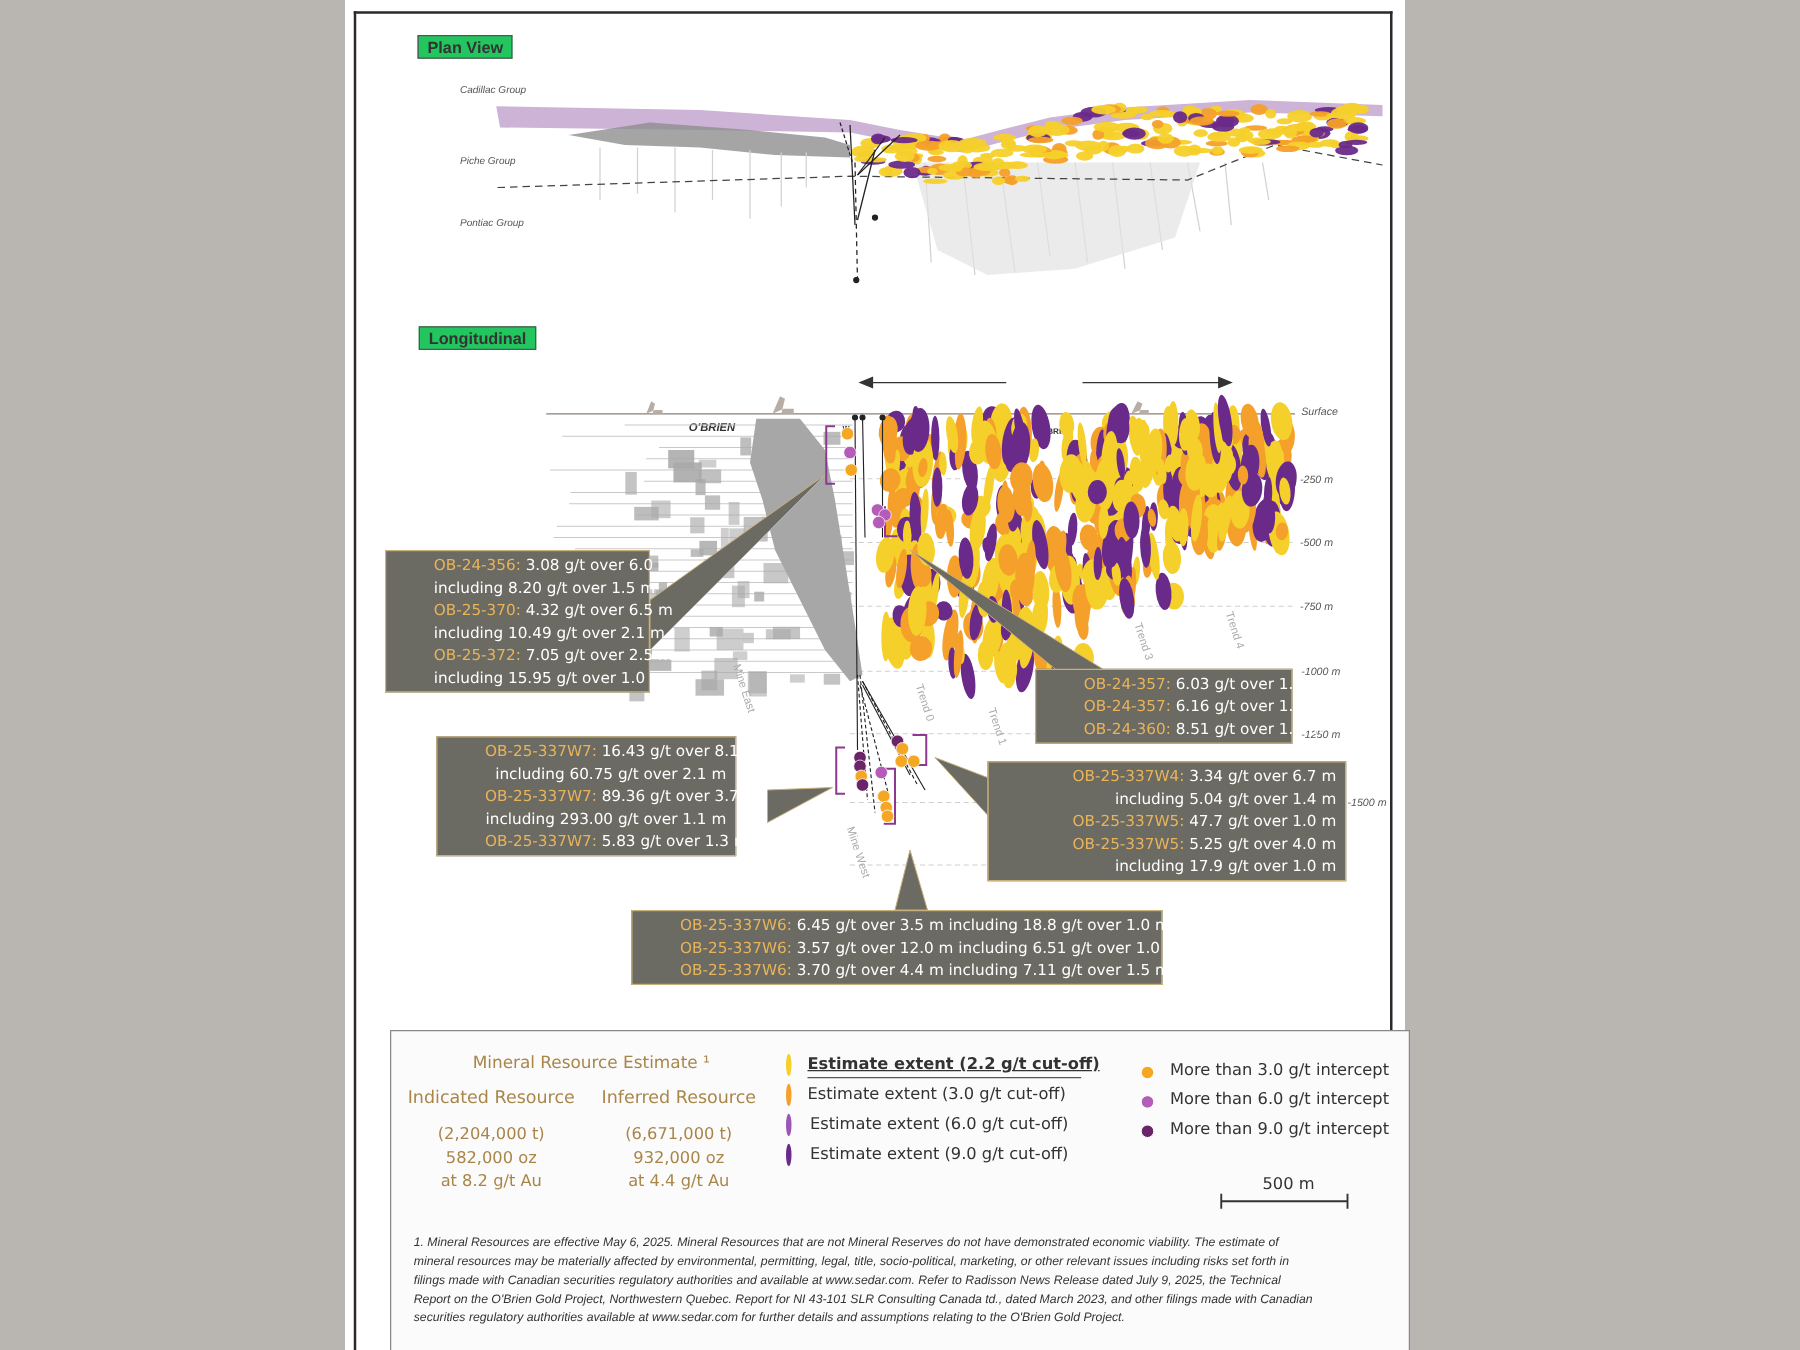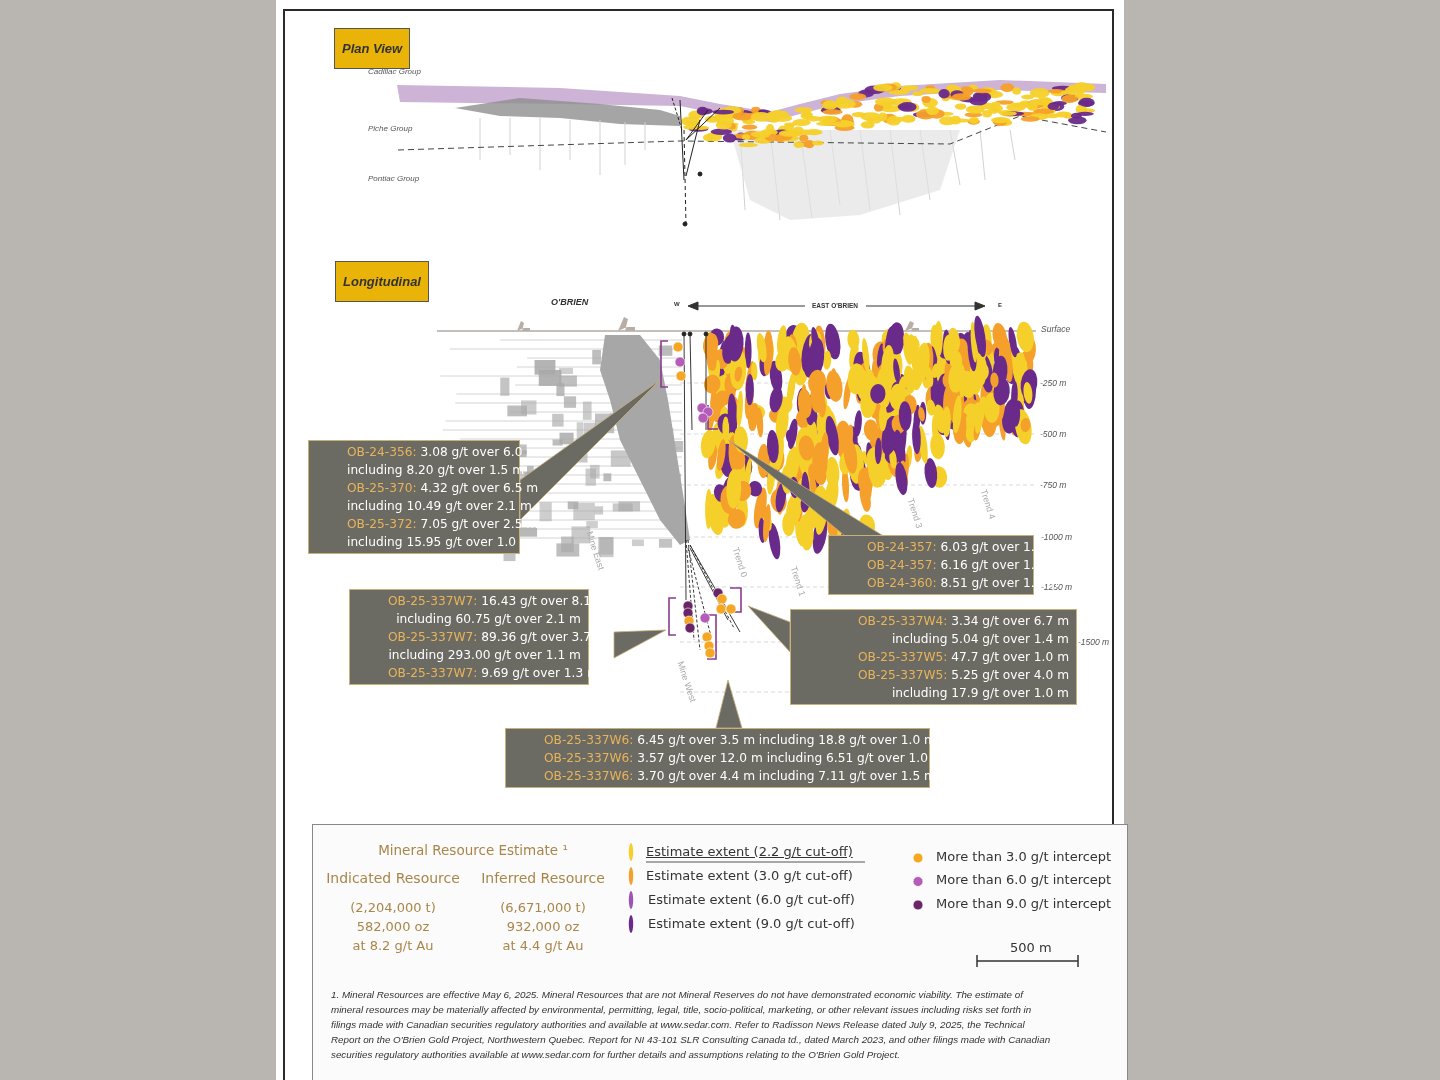--- a/index.html
+++ b/index.html
@@ -1,20 +1,20 @@
 <!DOCTYPE html>
 <html><head>
 <meta charset="utf-8">
 <style>
   html,body{margin:0;padding:0;}
   body{width:1440px;height:1080px;background:#b9b6b1;position:relative;overflow:hidden;font-family:"DejaVu Sans",sans-serif;}
   #page{position:absolute;left:276px;top:0;width:848px;height:1080px;background:#fff;}
   #frame{position:absolute;left:283px;top:9px;width:831px;height:1080px;border:2px solid #2a2a2a;border-bottom:none;box-sizing:border-box;}
-  .abs{position:absolute;}
-  .label-box{position:absolute;border:1.5px solid #555;background:#eab308;font-family:"Liberation Sans",sans-serif;font-style:italic;font-weight:bold;font-size:13px;color:#333;padding:12px 7px;}
+  .abs{position:absolute;margin-top:40px;}
+  .label-box{position:absolute;border:1.5px solid #555;background:#22c55e;font-family:"Liberation Sans",sans-serif;font-weight:bold;font-size:13px;color:#333;padding:1px 7px;}
   .grp{position:absolute;font-family:"Liberation Sans",sans-serif;font-style:italic;font-size:8px;color:#555;}
   svg{position:absolute;left:0;top:0;}
   .callout{position:absolute;background:#6b6a63;border:1.5px solid #c8b07a;color:#fff;font-family:"DejaVu Sans",sans-serif;font-size:12.2px;line-height:18px;padding:2px 7px;box-sizing:border-box;white-space:nowrap;}
   .callout .row{display:block;margin-left:31px;}
   .callout .id{color:#e8b45a;}
   .callout.right .row{text-align:right;}
   .depth{position:absolute;font-family:"Liberation Sans",sans-serif;font-style:italic;font-size:8.5px;color:#555;}
   .trend{position:absolute;font-family:"Liberation Sans",sans-serif;font-size:9px;color:#aaa;transform-origin:left top;}
   #legend{position:absolute;left:292px;top:824px;width:816px;height:324px;border:1.5px solid #888;background:#fcfbfb;box-sizing:border-box;margin-left:20px;}
   .res{position:absolute;color:#a8864a;font-family:"DejaVu Sans",sans-serif;text-align:center;}
@@ -928,21 +928,21 @@
 <div class="callout" style="left:828px;top:535px;width:206px;">
     <span class="row"><span class="id">OB-24-357:</span><span> 6.03 g/t over 1.1 m</span></span>
     <span class="row"><span class="id">OB-24-357:</span><span> 6.16 g/t over 1.0 m</span></span>
     <span class="row"><span class="id">OB-24-360:</span><span> 8.51 g/t over 1.0 m</span></span>
   </div>
 <div class="callout right" style="left:349px;top:589px;width:240px;">
     <span class="row"><span class="id">OB-25-337W7:</span><span> 16.43 g/t over 8.1 m</span></span>
     <span class="row"><span>including 60.75 g/t over 2.1 m</span></span>
     <span class="row"><span class="id">OB-25-337W7:</span><span> 89.36 g/t over 3.7 m</span></span>
     <span class="row"><span>including 293.00 g/t over 1.1 m</span></span>
-    <span class="row"><span class="id">OB-25-337W7:</span><span> 9.69 g/t over 1.3 m</span></span>
+    <span class="row"><span class="id">OB-25-337W7:</span><span> 5.83 g/t over 1.3 m</span></span>
   </div>
 <div class="callout right" style="left:790px;top:609px;width:287px;">
     <span class="row"><span class="id">OB-25-337W4:</span><span> 3.34 g/t over 6.7 m</span></span>
     <span class="row"><span>including 5.04 g/t over 1.4 m</span></span>
     <span class="row"><span class="id">OB-25-337W5:</span><span> 47.7 g/t over 1.0 m</span></span>
     <span class="row"><span class="id">OB-25-337W5:</span><span> 5.25 g/t over 4.0 m</span></span>
     <span class="row"><span>including 17.9 g/t over 1.0 m</span></span>
   </div>
 <div class="callout" style="left:505px;top:728px;width:425px;">
     <span class="row"><span class="id">OB-25-337W6:</span><span> 6.45 g/t over 3.5 m including 18.8 g/t over 1.0 m</span></span>
@@ -977,21 +977,21 @@
         <circle cx="605" cy="33" r="5" fill="#f5a623" stroke="#fff" stroke-width="0.8"></circle>
         <circle cx="605" cy="56.5" r="5" fill="#b45cb8" stroke="#fff" stroke-width="0.8"></circle>
         <circle cx="605" cy="80" r="5" fill="#6a2468" stroke="#fff" stroke-width="0.8"></circle>
       </g>
     <g stroke="#333" stroke-width="1.5">
       <line x1="664" y1="136" x2="765" y2="136"></line>
         <line x1="664" y1="130" x2="664" y2="142"></line>
         <line x1="765" y1="130" x2="765" y2="142"></line>
     </g>
   </svg>
-  <div class="leg-text" style="left:333px;top:19px;font-weight:normal;text-decoration:underline;">Estimate extent (2.2  g/t cut-off)</div>
+  <div class="leg-text" style="left:333px;top:19px;font-weight:bold;text-decoration:underline;">Estimate extent (2.2  g/t cut-off)</div>
   <div class="leg-text" style="left:333px;top:43px;">Estimate extent (3.0  g/t cut-off)</div>
   <div class="leg-text" style="left:335px;top:67px;">Estimate extent (6.0 g/t cut-off)</div>
   <div class="leg-text" style="left:335px;top:91px;">Estimate extent (9.0 g/t cut-off)</div>
   <div class="leg-text" style="left:623px;top:24px;">More than 3.0 g/t intercept</div>
   <div class="leg-text" style="left:623px;top:47px;">More than 6.0 g/t intercept</div>
   <div class="leg-text" style="left:623px;top:71px;">More than 9.0 g/t intercept</div>
   <div class="leg-text" style="left:697px;top:115px;">500 m</div>
 
   <div class="foot">
     <div>1. Mineral Resources are effective May 6, 2025. Mineral Resources that are not Mineral Reserves do not have demonstrated economic viability. The estimate of</div>

